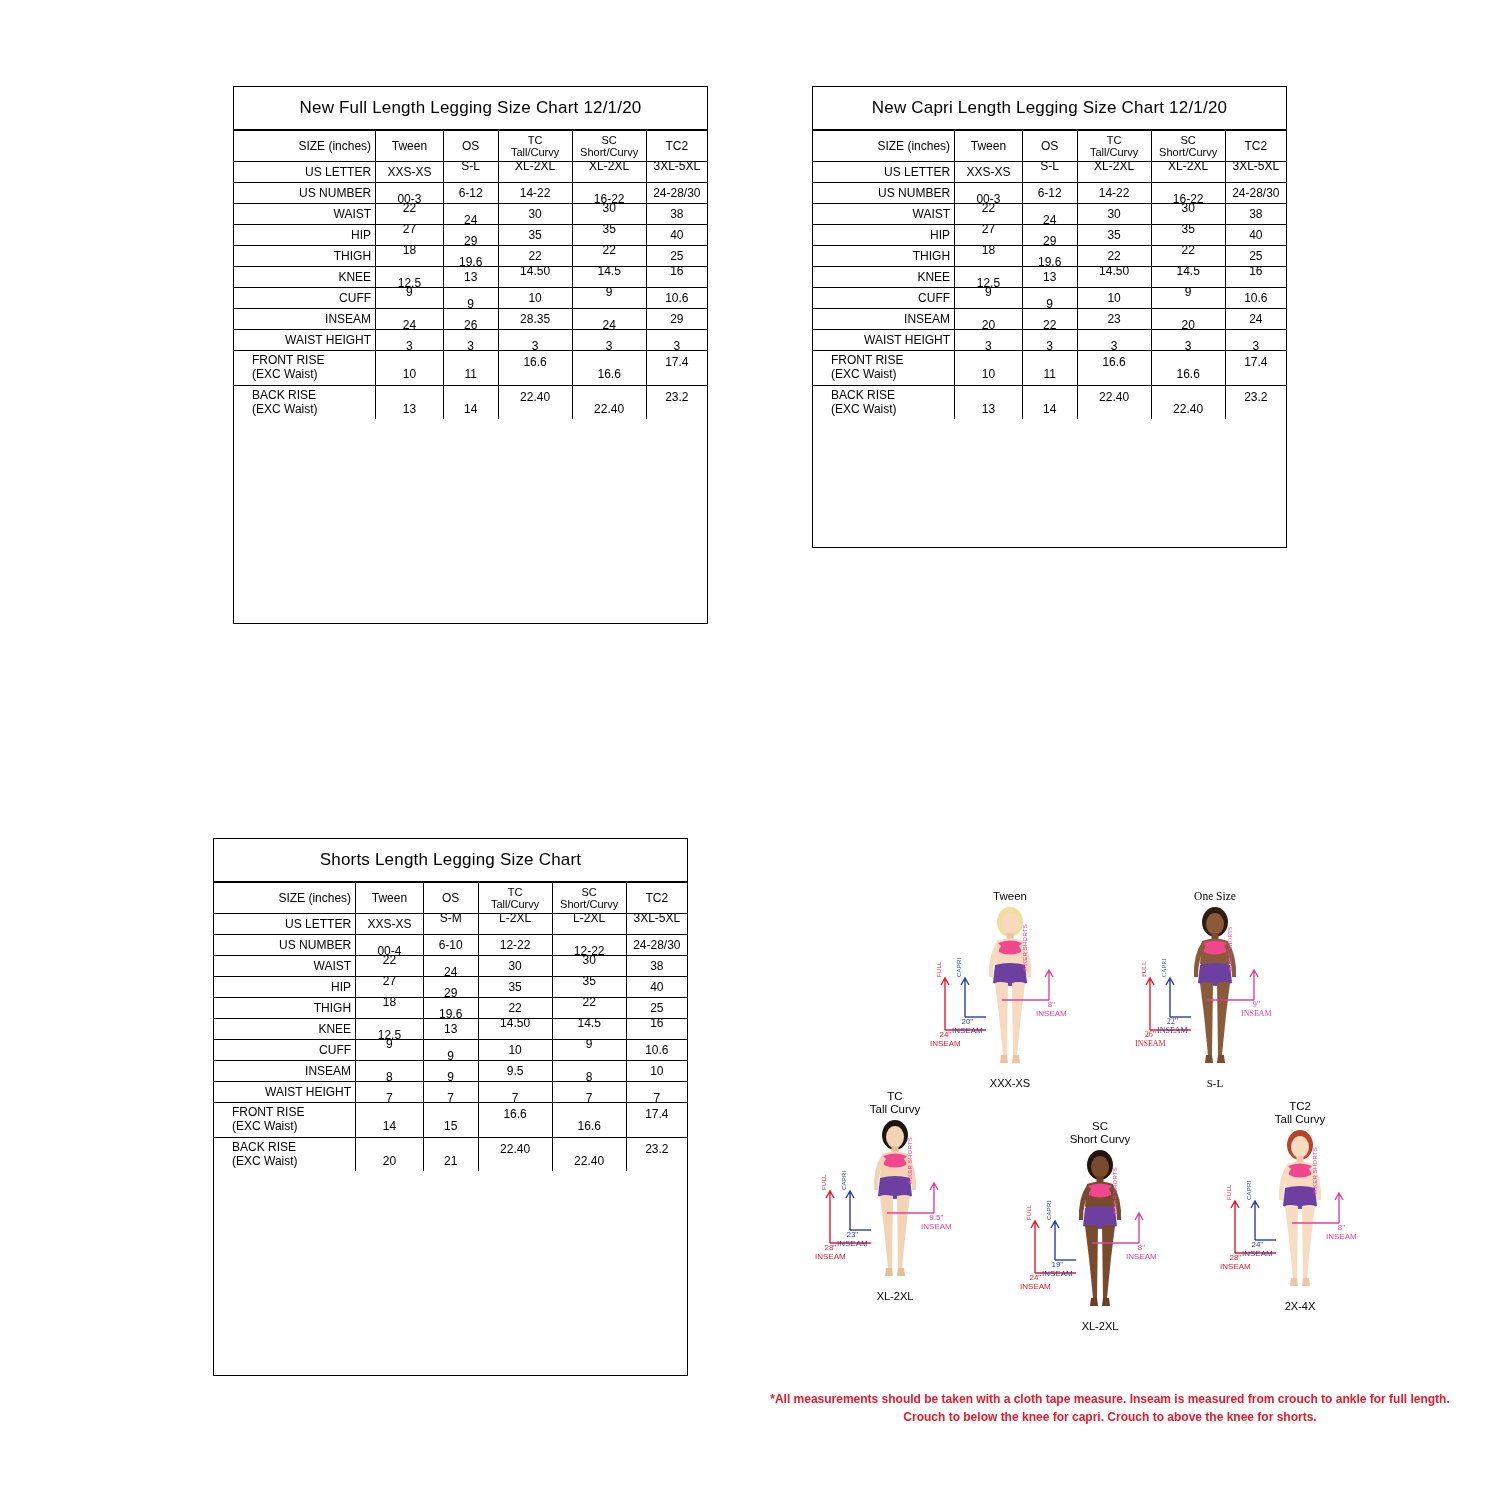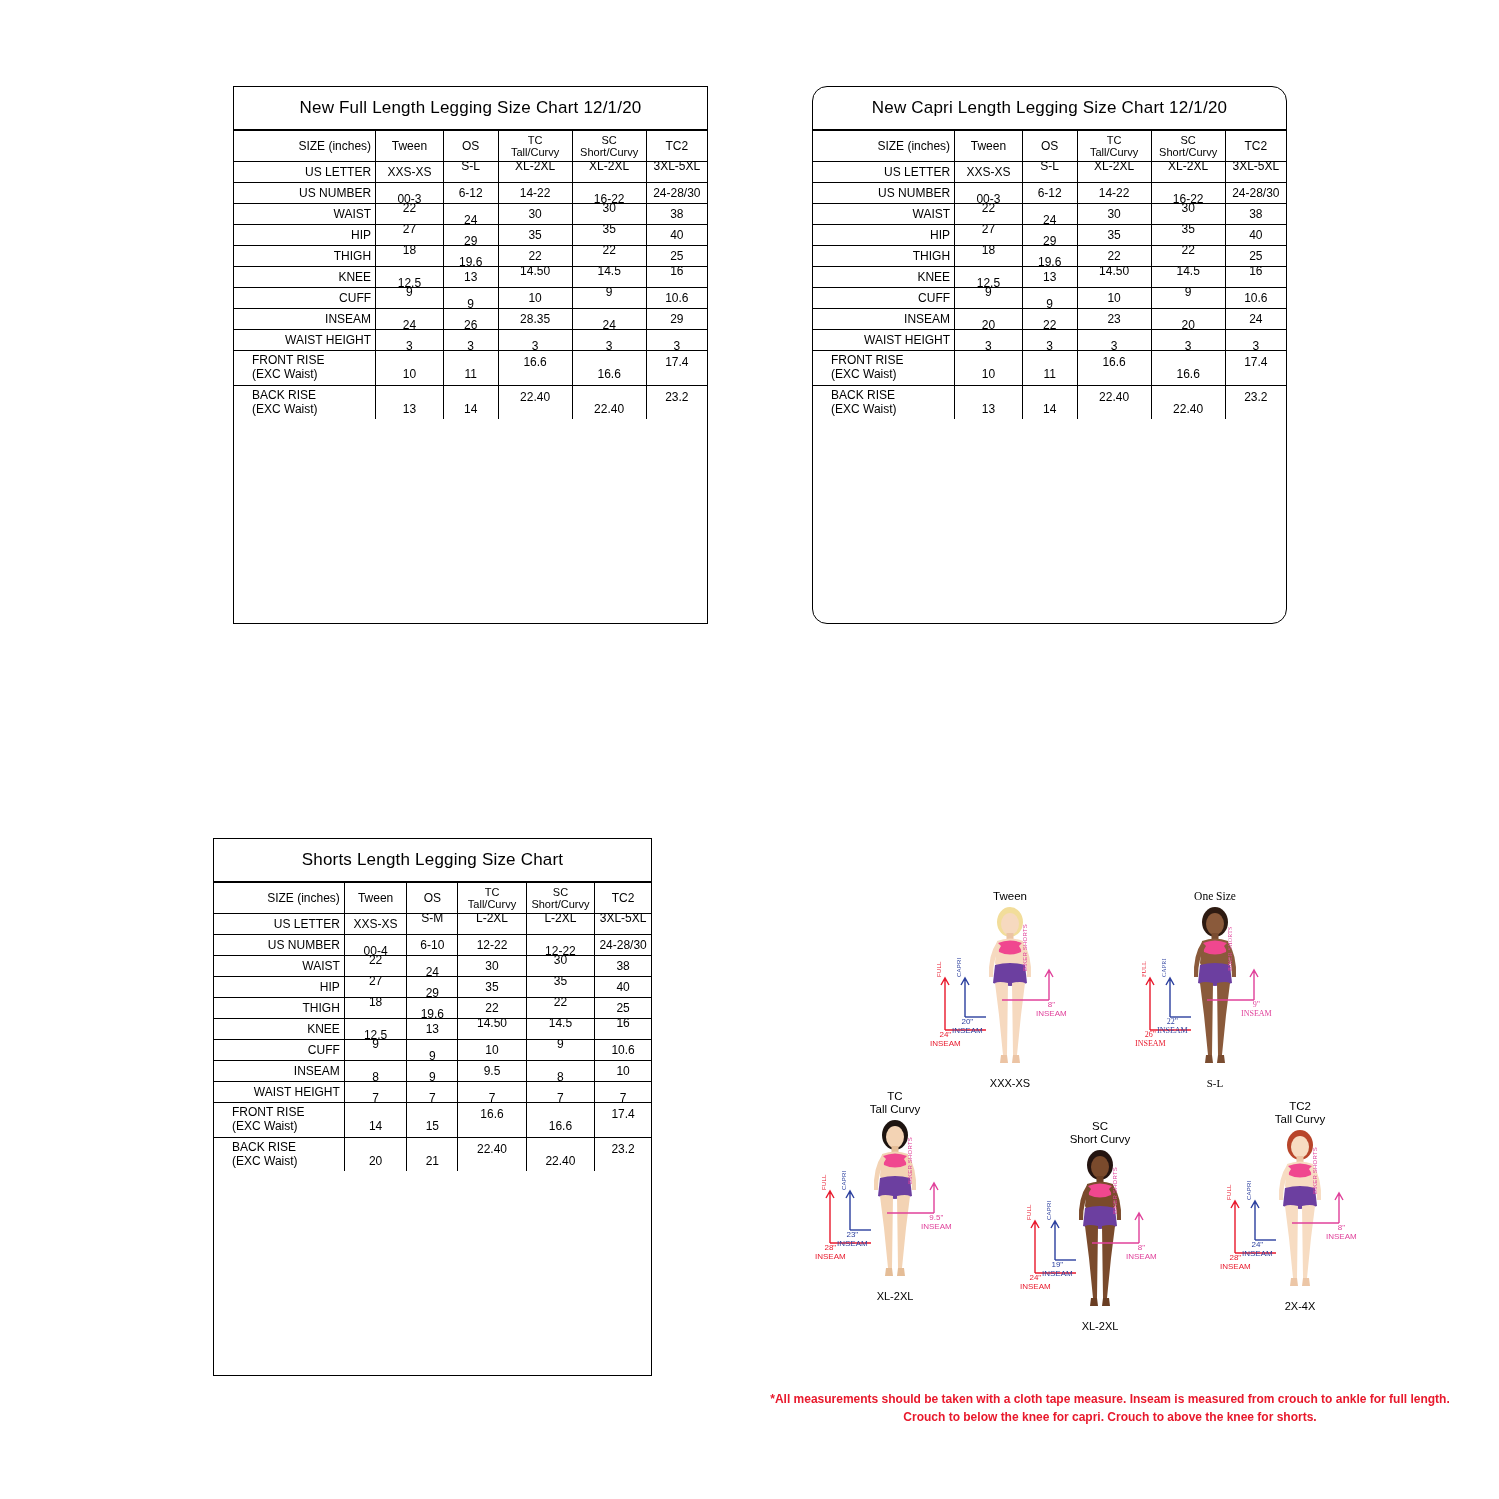--- a/index.html
+++ b/index.html
@@ -336,21 +336,21 @@
             <span class="nudge-down">22.40</span>
           </td>
           <td class="val">
             <span class="nudge-up">23.2</span>
           </td>
         </tr>
       </tbody>
     </table>
 </div>
 
-<div class="chart-box" id="chart-capri" style="left:812px; top:86px; width:475px; height:538px;border-radius:15px;">
+<div class="chart-box" id="chart-capri" style="left:812px; top:86px; width:475px; height:462px;">
   <div class="chart-title">New Capri Length Legging Size Chart 12/1/20</div>
   <table class="size-table">
       <tbody>
         <tr>
           <td class="lbl" style="width: 31.5%;">SIZE (inches)</td>
           <td class="val" style="width: 14%;">Tween</td>
           <td class="val" style="width: 11%;">OS</td>
           <td class="val" style="width: 15.5%;">
             <span class="hdr-sub">TC</span>
             <span class="hdr-sub">Tall/Curvy</span>
@@ -526,21 +526,21 @@
             <span class="nudge-down">22.40</span>
           </td>
           <td class="val">
             <span class="nudge-up">23.2</span>
           </td>
         </tr>
       </tbody>
     </table>
 </div>
 
-<div class="chart-box" id="chart-shorts" style="left:213px; top:838px; width:439px; height:538px;">
+<div class="chart-box" id="chart-shorts" style="left:213px; top:838px; width:475px; height:538px;">
   <div class="chart-title">Shorts Length Legging Size Chart</div>
   <table class="size-table">
       <tbody>
         <tr>
           <td class="lbl" style="width: 31.5%;">SIZE (inches)</td>
           <td class="val" style="width: 14%;">Tween</td>
           <td class="val" style="width: 11%;">OS</td>
           <td class="val" style="width: 15.5%;">
             <span class="hdr-sub">TC</span>
             <span class="hdr-sub">Tall/Curvy</span>

